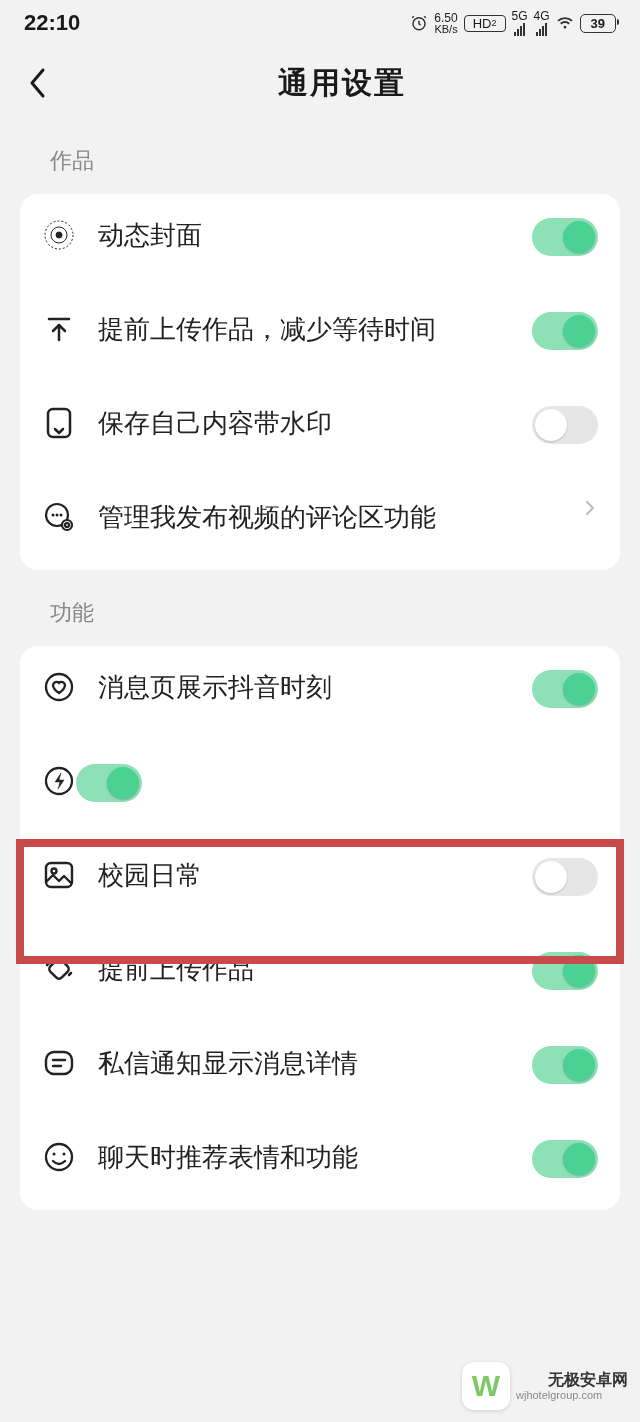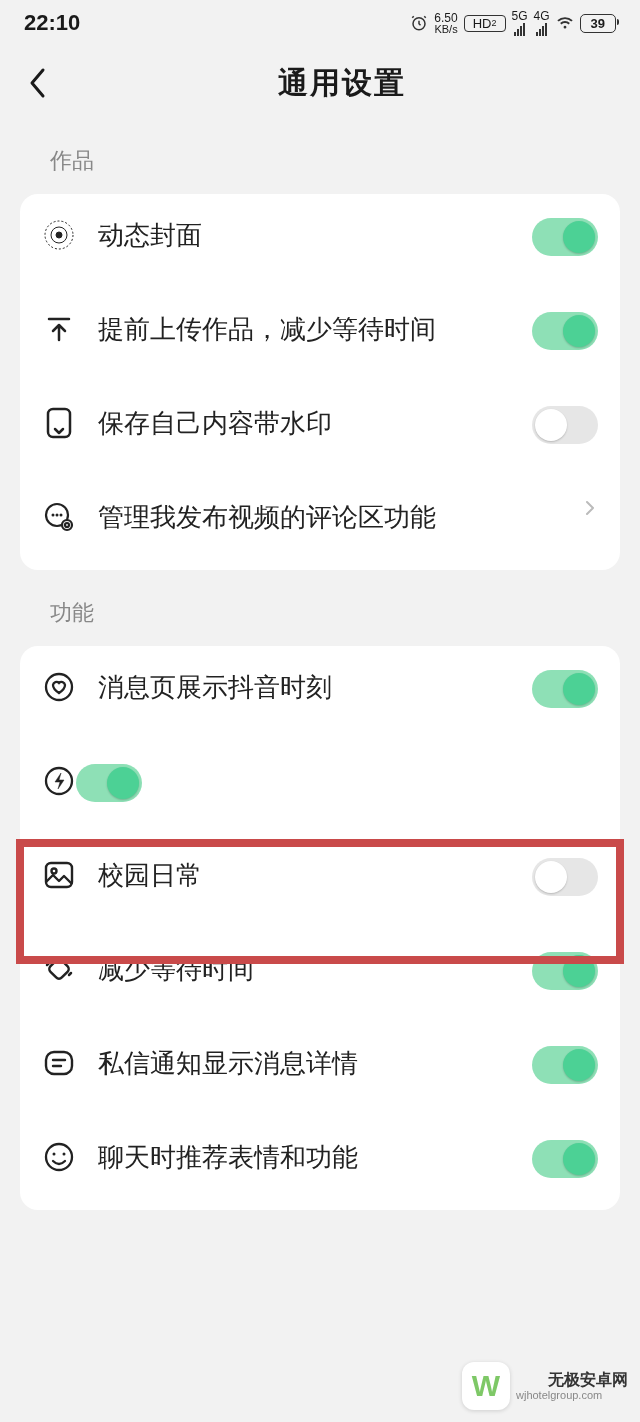--- a/index.html
+++ b/index.html
@@ -269,21 +269,21 @@
       </div>
   </div>
 
   <div class="row">
     <span class="row-icon">
       <svg width="32" height="32" viewBox="0 0 32 32" fill="none" stroke="#222" stroke-width="2.5" stroke-linejoin="round">
           <rect x="8" y="8" width="16" height="16" rx="4" transform="rotate(45 16 16)"></rect>
           <path d="M4 12l2-2M28 20l-2 2" stroke-linecap="round"></path>
         </svg>
     </span>
-    <span class="row-label">减少等待时间</span>
+    <span class="row-label">提前上传作品</span>
     <div class="toggle on">
         <div class="knob"></div>
       </div>
   </div>
 
   <div class="row">
     <span class="row-icon">
       <svg width="32" height="28" viewBox="0 0 32 28" fill="none" stroke="#222" stroke-width="2.4" stroke-linejoin="round" stroke-linecap="round">
           <rect x="3" y="3" width="26" height="22" rx="8"></rect>
           <path d="M10 11h12M10 17h8"></path>

